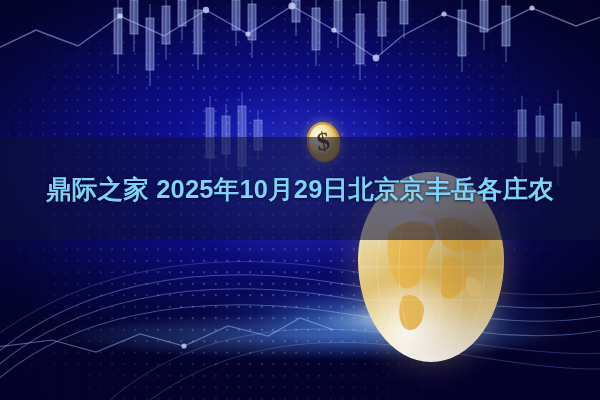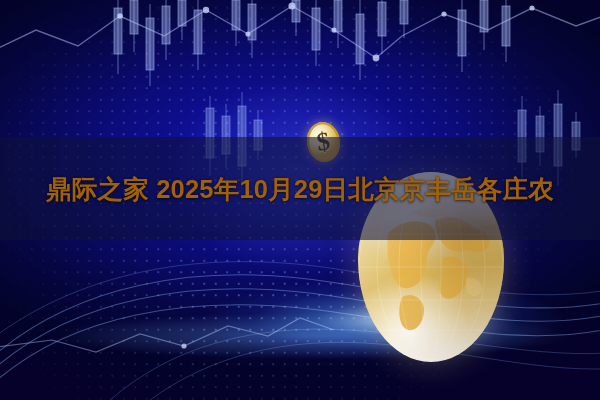--- a/index.html
+++ b/index.html
@@ -104,21 +104,21 @@
     background:rgba(14,18,56,0.58);
   }
 
   
   #title-block{
     position:absolute;left:0;top:137px;width:600px;height:103px;
     display:flex;flex-direction:column;align-items:center;justify-content:center;
     gap:4px;
   }
   .title-line{
-    color:#a16207;
+    color:#7dd3fc;
     font-size:25.5px;
     font-weight:700;
     line-height:36px;
     letter-spacing:.2px;
     white-space:nowrap;
     text-shadow:0 1px 3px rgba(0,0,0,0.55), 0 0 2px rgba(0,0,0,0.4);
   }
 </style>
 </head>
 <body>

